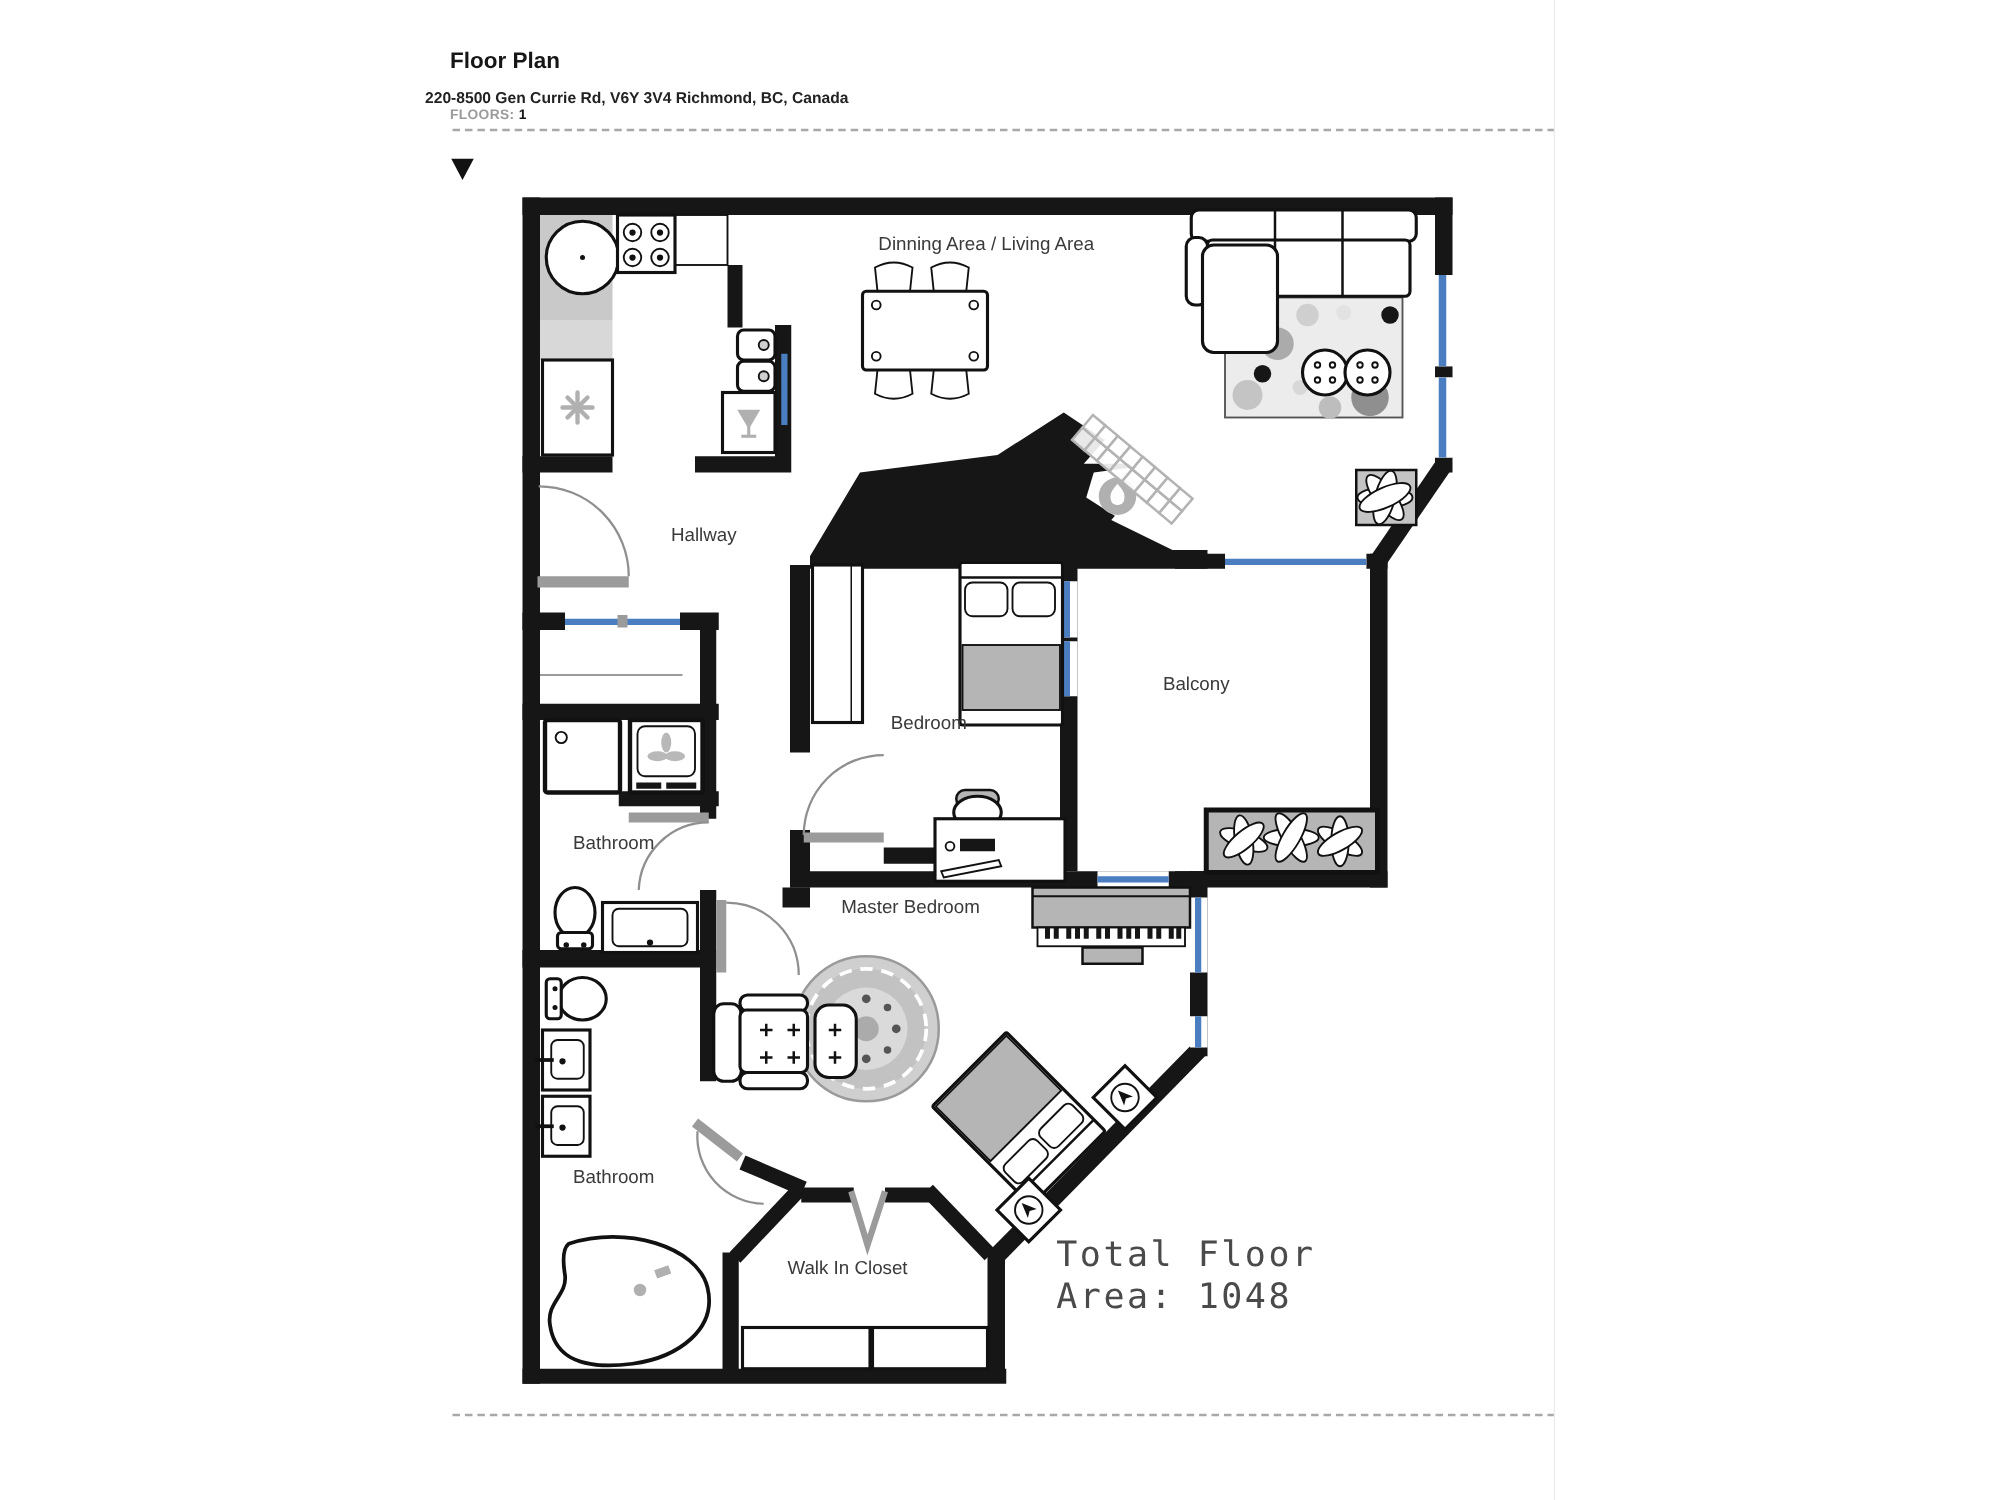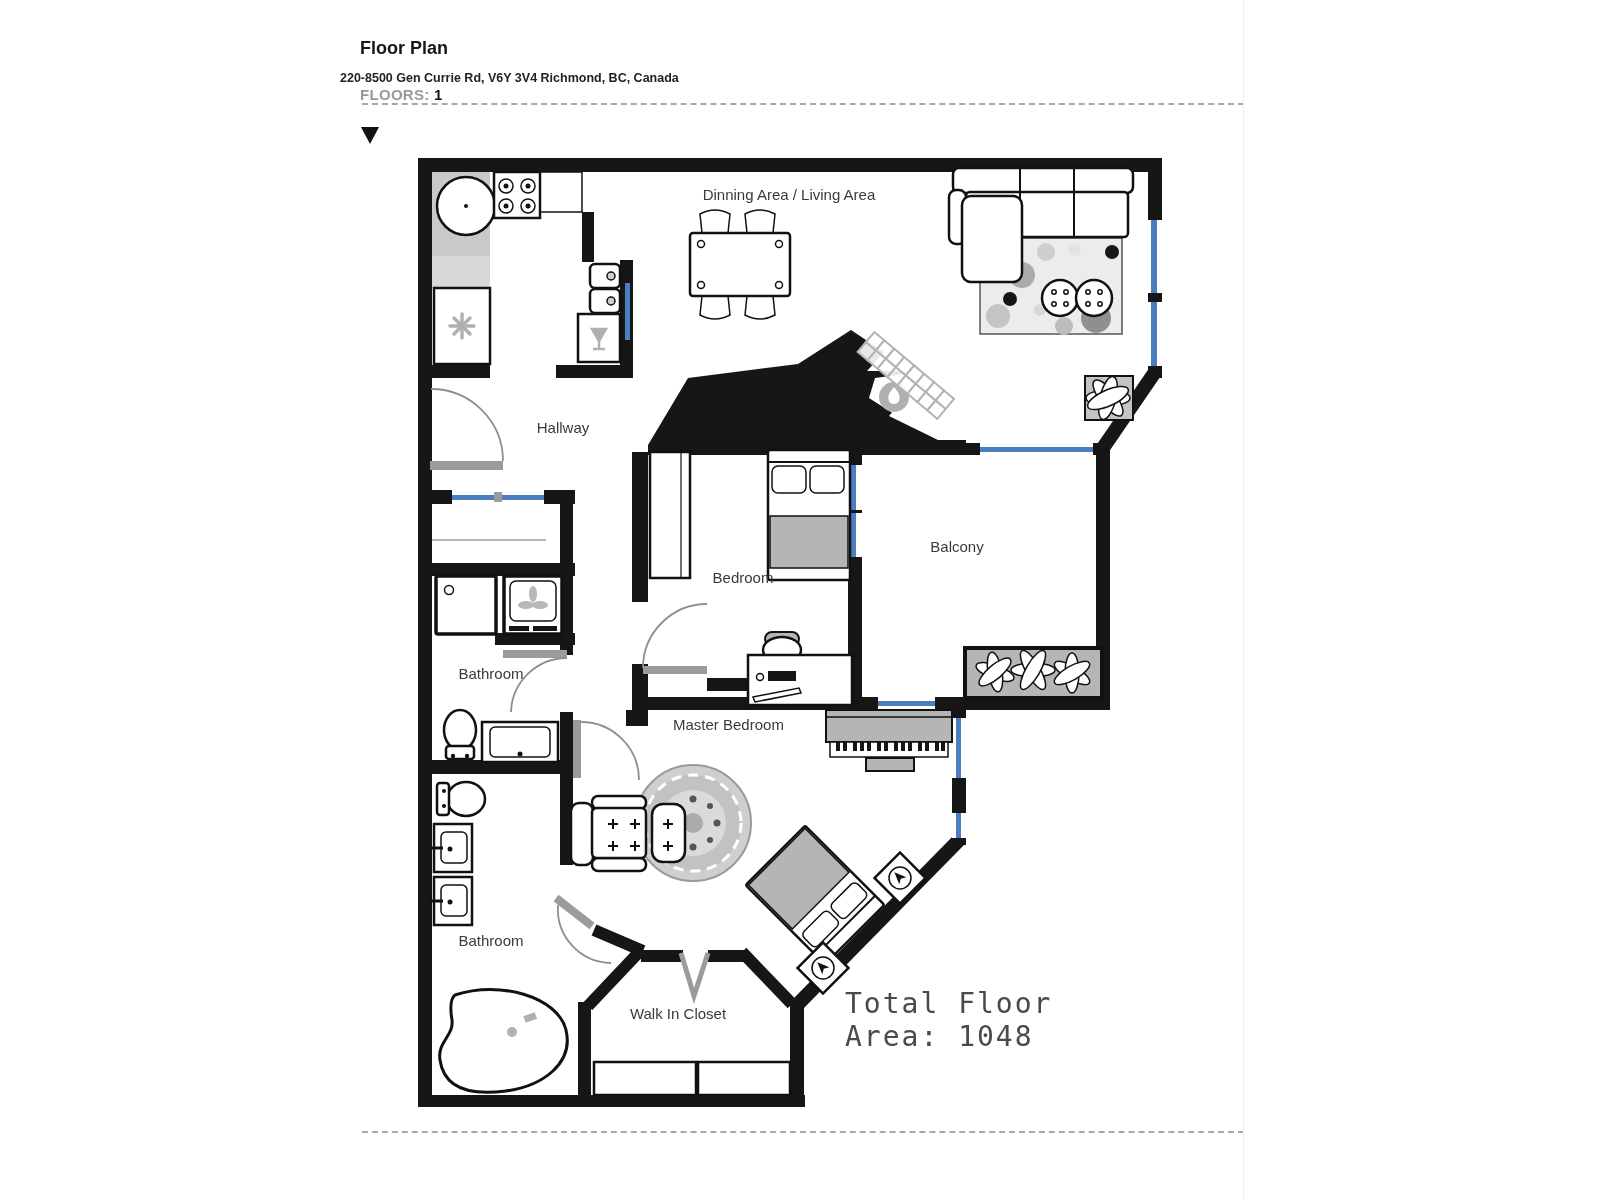--- a/index.html
+++ b/index.html
@@ -1,20 +1,20 @@
 <!DOCTYPE html>
 <html><head>
 <meta charset="utf-8">
 <style>
   html,body{margin:0;padding:0;background:#ffffff;}
   #page{position:relative;width:1600px;height:1200px;background:#fff;overflow:hidden;
         font-family:"Liberation Sans", sans-serif;}
   .hdr-title{position:absolute;left:360px;top:38px;font-size:18px;font-weight:bold;color:#161616;}
   .hdr-addr{position:absolute;left:340px;top:71px;font-size:12.5px;font-weight:bold;color:#222;}
-  .hdr-floors{position:absolute;left:360px;top:86px;font-size:15px;font-weight:bold;color:#9a9a9a;letter-spacing:.3px;}
+  .hdr-floors{position:absolute;left:360px;top:86px;font-size:11px;font-weight:bold;color:#9a9a9a;letter-spacing:.3px;}
   .hdr-floors b{color:#161616;}
   .dash{position:absolute;left:362px;width:882px;border-top:2px dashed #a8a8a8;}
   .page-edge{position:absolute;left:1243px;top:0;width:1px;height:1200px;background:#ececec;}
   svg text{font-family:"Liberation Sans", sans-serif;}
   .wall{fill:#161616;}
   .wln{stroke:#161616;}
   .lbl{fill:#3a3a3a;font-size:15px;}
   .fix{fill:#fff;stroke:#111;stroke-width:2.5;}
   .thin{fill:#fff;stroke:#111;stroke-width:1.5;}
   .thr{fill:#9b9b9b;}

